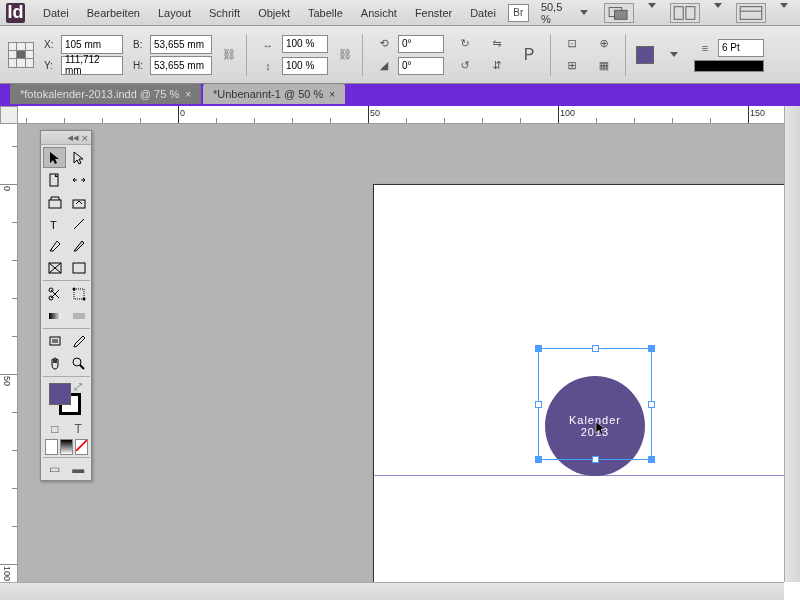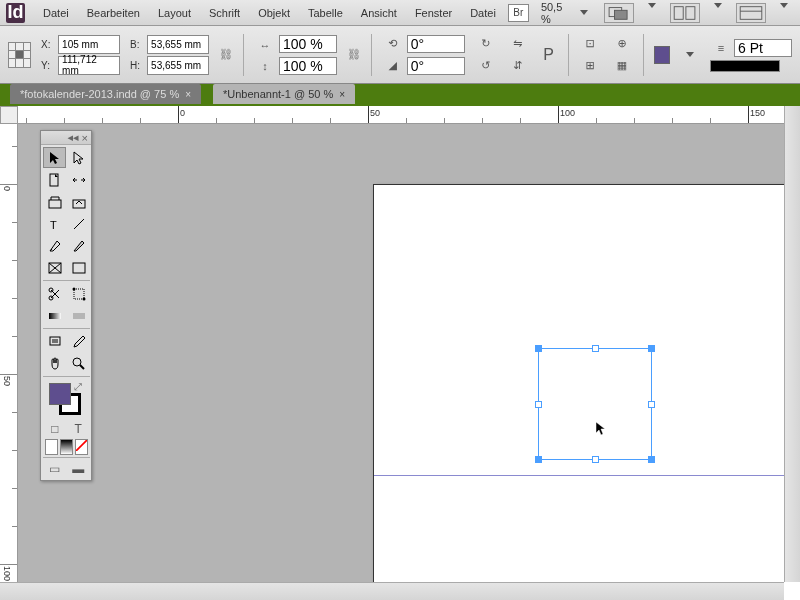--- a/index.html
+++ b/index.html
@@ -17,26 +17,26 @@
 .control-bar{height:58px;background:linear-gradient(#e9e9e9,#d6d6d6);border-bottom:1px solid #888;display:flex;align-items:center;padding:0 8px;gap:10px}
 .refpoint{width:26px;height:26px;display:grid;grid-template-columns:repeat(3,1fr);grid-template-rows:repeat(3,1fr);gap:1px;background:#888;padding:1px}
 .refpoint div{background:#eee}
 .refpoint div.sel{background:#666}
 .xy-group{display:flex;flex-direction:column;gap:2px}
 .xy-row{display:flex;align-items:center;gap:3px}
 .xy-row label{font-size:10px;color:#333;width:14px}
 .num-field{width:62px;height:19px;background:#fff;border:1px solid #888;padding:0 3px;font-size:10px;display:flex;align-items:center}
 .chain{width:14px;height:38px;display:flex;align-items:center;justify-content:center;color:#666}
 .sep{width:1px;height:42px;background:#aaa}
-.pct-field{width:58px;height:18px;background:#fff;border:1px solid #888;padding:0 3px;font-size:14px;display:flex;align-items:center}
+.pct-field{width:46px;height:18px;background:#fff;border:1px solid #888;padding:0 3px;font-size:10px;display:flex;align-items:center}
 .icon-btn{width:22px;height:20px;display:flex;align-items:center;justify-content:center;color:#555}
 .swatch{width:18px;height:18px;background:#5e4e8e;border:1px solid #666}
 .stroke-field{display:flex;align-items:center;gap:2px}
 .stroke-line{width:70px;height:12px;background:#000;border:1px solid #888}
-.tabs{height:22px;background:#4d7c0f;display:flex;align-items:flex-end;padding:2px 10px;gap:12px}
+.tabs{height:22px;background:#6d28d9;display:flex;align-items:flex-end;padding:2px 10px;gap:2px}
 .tab{height:20px;padding:0 10px;background:#7a7a7a;color:#ddd;font-size:10px;display:flex;align-items:center;gap:6px;border-radius:2px 2px 0 0}
 .tab.active{background:#b4b4b4;color:#333}
 .tab-close{font-size:10px;cursor:default}
 .ruler-h{position:absolute;top:106px;left:18px;right:0;height:18px;background:#fff;border-bottom:1px solid #999;overflow:hidden}
 .ruler-v{position:absolute;top:124px;left:0;width:18px;bottom:0;background:#fff;border-right:1px solid #999;overflow:hidden}
 .ruler-corner{position:absolute;top:106px;left:0;width:18px;height:18px;background:#eee;border:1px solid #999}
 .ruler-h .tick{position:absolute;top:0;width:1px;height:18px;background:#888}
 .ruler-h .tick.major{background:#333}
 .ruler-h .lbl{position:absolute;top:2px;font-size:9px;color:#333}
 .ruler-v .tick{position:absolute;left:0;height:1px;width:18px;background:#888}
@@ -244,20 +244,24 @@
     <div class="tick" style="top: 364px; width: 6px; left: 12px;"></div>
     <div class="tick" style="top: 402px; width: 6px; left: 12px;"></div>
     <div class="tick" style="top: 440px; width: 18px; left: 0px;"></div>
     <div class="lbl" style="top: 442px;">100</div>
   </div>
 
 <div class="canvas">
   <div class="page">
     <div class="guide-h" style="top:290px"></div>
   </div>
+  <div class="circle" style="left:527px;top:252px">
+    <span>Kalender</span>
+    <span>2013</span>
+  </div>
   <div class="sel-box" style="left:520px;top:224px;width:114px;height:112px">
     <div class="handle solid" style="left:-4px;top:-4px"></div>
     <div class="handle" style="left:53px;top:-4px"></div>
     <div class="handle solid" style="right:-4px;top:-4px"></div>
     <div class="handle" style="left:-4px;top:52px"></div>
     <div class="handle" style="right:-4px;top:52px"></div>
     <div class="handle solid" style="left:-4px;bottom:-4px"></div>
     <div class="handle" style="left:53px;bottom:-4px"></div>
     <div class="handle solid" style="right:-4px;bottom:-4px"></div>
   </div>

